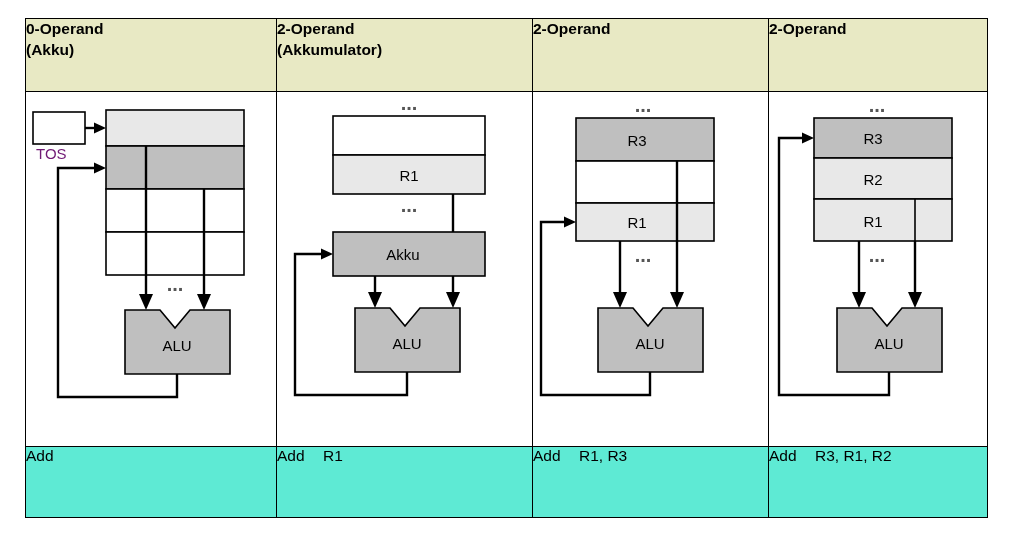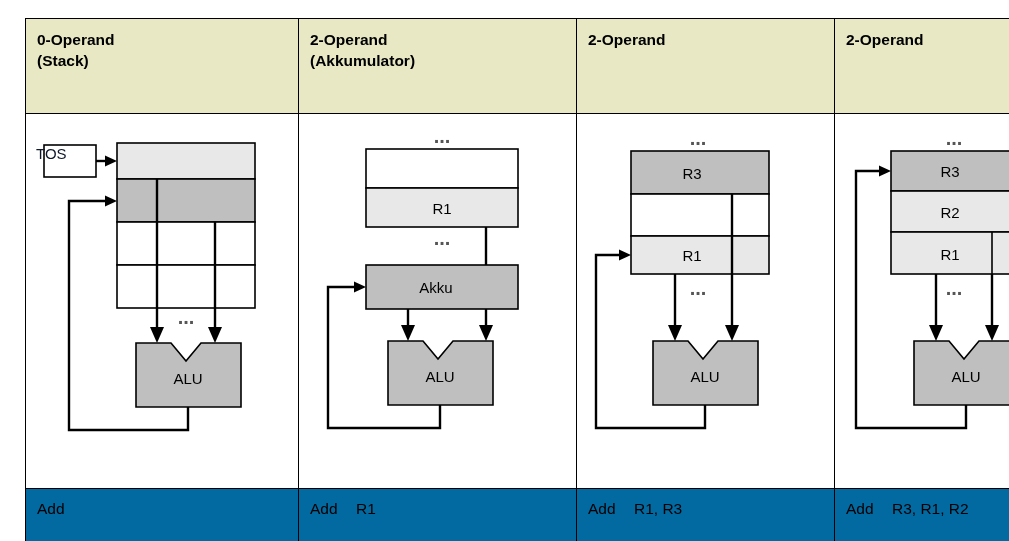--- a/index.html
+++ b/index.html
@@ -7,61 +7,61 @@
        font-family:"Liberation Sans","DejaVu Sans",sans-serif;}
   #root{position:relative;width:1009px;height:541px;}
   table.matrix{
     position:absolute;left:25px;top:18px;
     width:958px;height:500px;
     border-collapse:collapse;
     table-layout:fixed;
   }
   table.matrix td{
     border:1.6px solid #000000;
-    padding:11px;
+    padding:0;
     vertical-align:top;
   }
   td.hdr{
     background:#e8e9c4;
     height:72px;
     padding:14px 0 0 16px;
     font-weight:bold;
     font-size:15.5px;
     line-height:1.35;
     color:#000;
     vertical-align:top;
   }
   td.hdr .l2{display:block;}
   td.body{
     background:#ffffff;
     height:352px;
     position:relative;
   }
   td.instr{
-    background:#0369a1;
+    background:#5eead4;
     height:70px;
     padding-left:16px;
     font-size:15.5px;
     color:#000;
     vertical-align:middle;
   }
   td.instr .mn{display:inline-block;min-width:46px;}
   svg.diagram{display:block;}
 </style>
 </head>
 <body>
 
 <div id="root">
 
   <table class="matrix">
     <tbody>
         <tr>
       <td class="hdr" style="width:250px;">
         <span>0-Operand</span>
-        <span class="l2">(Stack)</span>
+        <span class="l2">(Akku)</span>
       </td>
       <td class="hdr" style="width:255px;">
         <span>2-Operand</span>
         <span class="l2">(Akkumulator)</span>
       </td>
       <td class="hdr" style="width:235px;margin-left:28px;">
         <span>2-Operand</span>
         <span class="l2"></span>
       </td>
       <td class="hdr" style="width:218px;">
@@ -228,15 +228,15 @@
       <td class="instr">
         <span class="mn">Add</span><span>R1, R3</span>
       </td>
       <td class="instr">
         <span class="mn">Add</span><span>R3, R1, R2</span>
       </td>
     </tr>
   </tbody>
     </table>
 
-  <div style="position:absolute;left:36px;top:145px;font-size:15px;color:#0f172a;">TOS</div>
+  <div style="position:absolute;left:36px;top:145px;font-size:15px;color:#701a75;">TOS</div>
 
 </div>
 
 </body></html>

